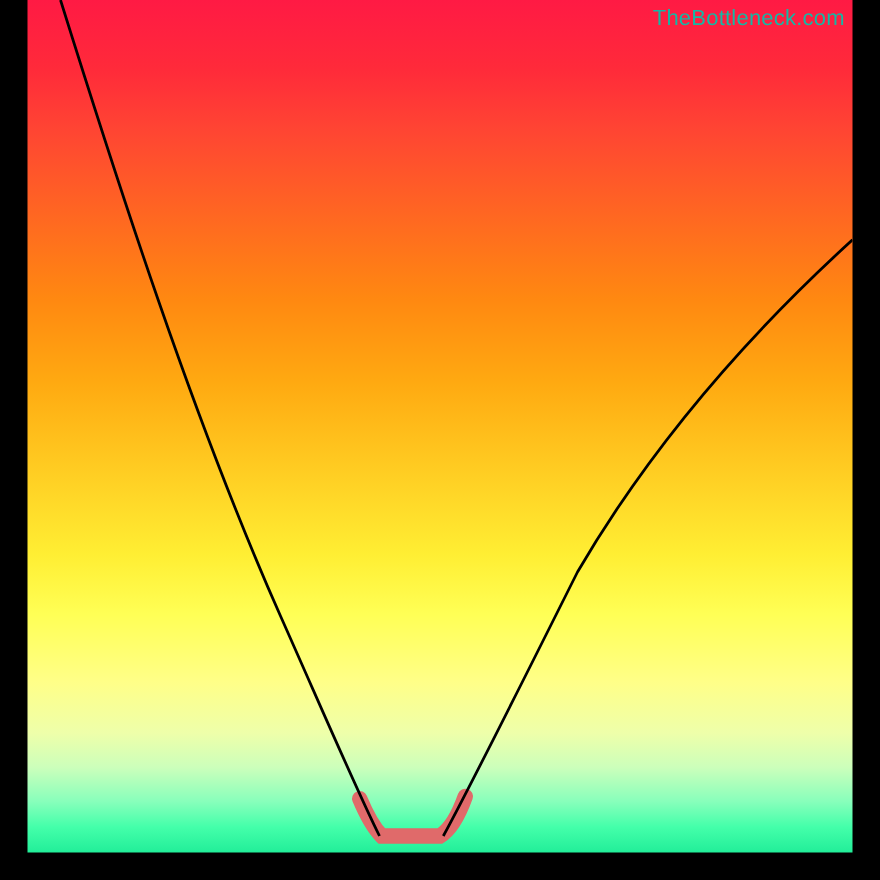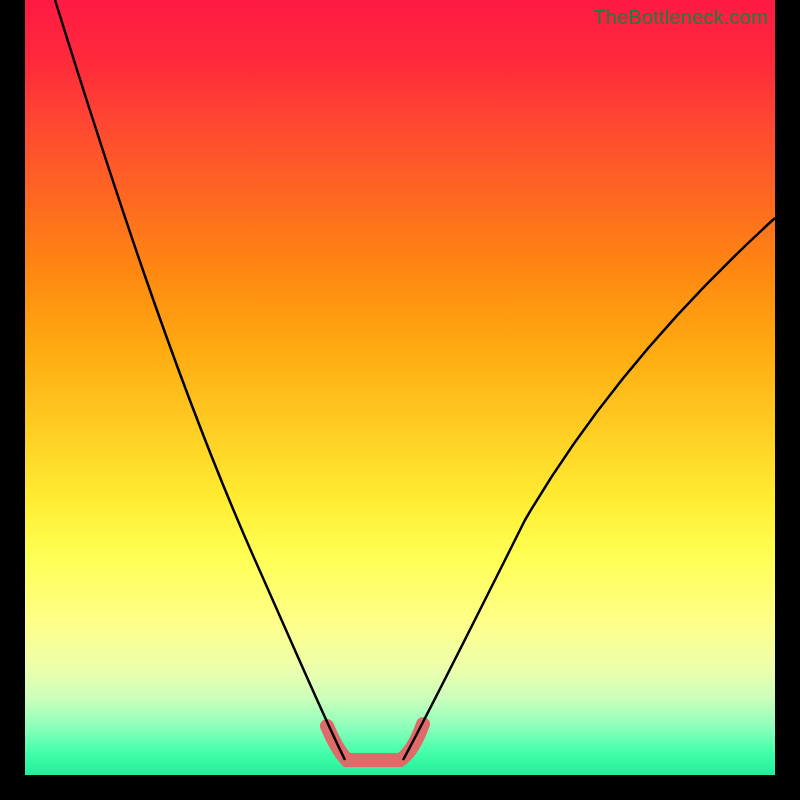--- a/index.html
+++ b/index.html
@@ -28,21 +28,21 @@
       #88ffbb 94%,
       #44ffaa 97%,
       #22ee99 100%
     );
   }
   
   .watermark {
     position: absolute;
     top: 6px;
     right: 32px;
-    color: #15803d;
+    color: #14b8a6;
     font-size: 20px;
     font-weight: 500;
     letter-spacing: 0.2px;
     z-index: 10;
   }
   
   svg.curves {
     position: absolute;
     left: 25px;
     top: 0;

